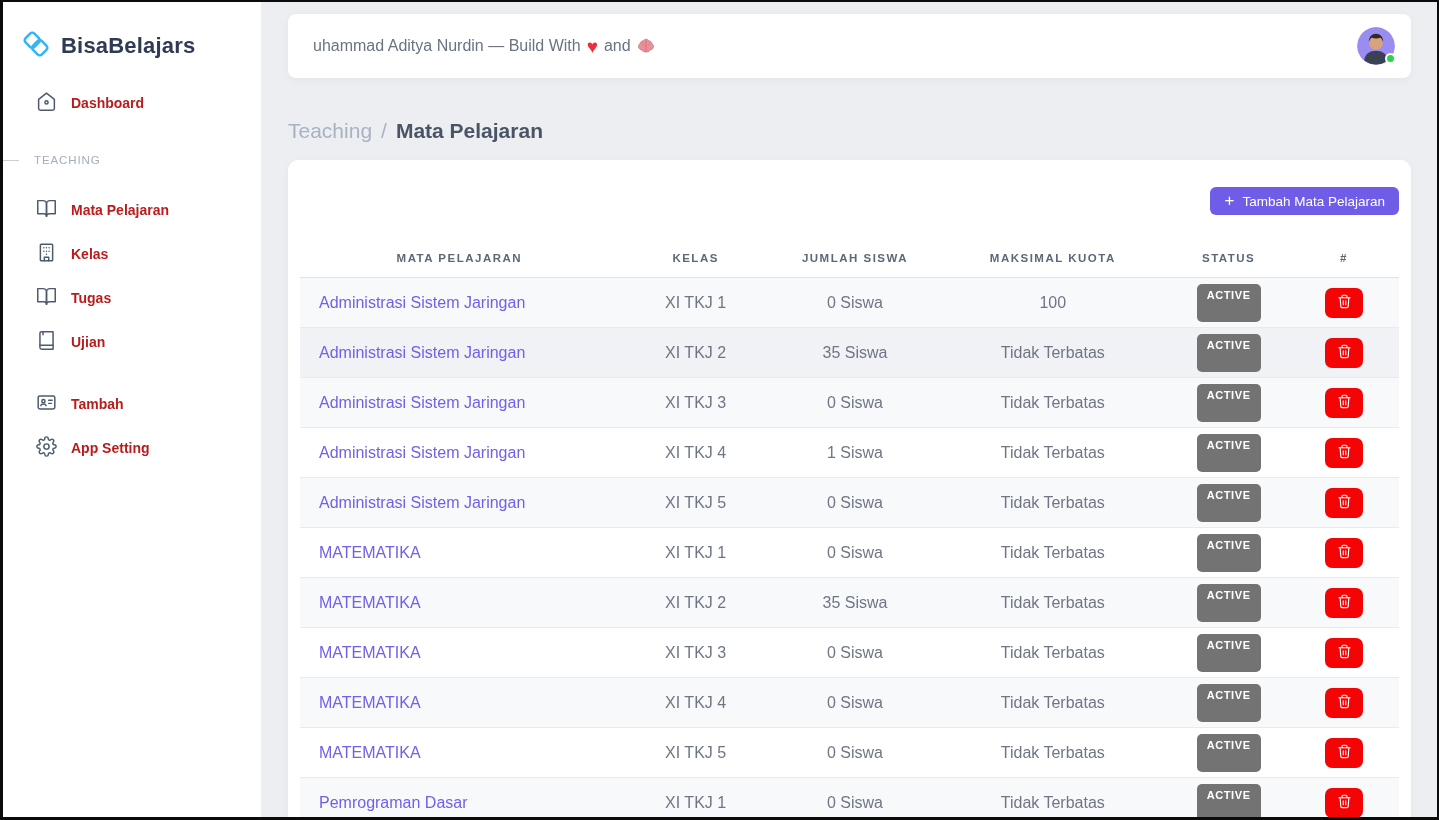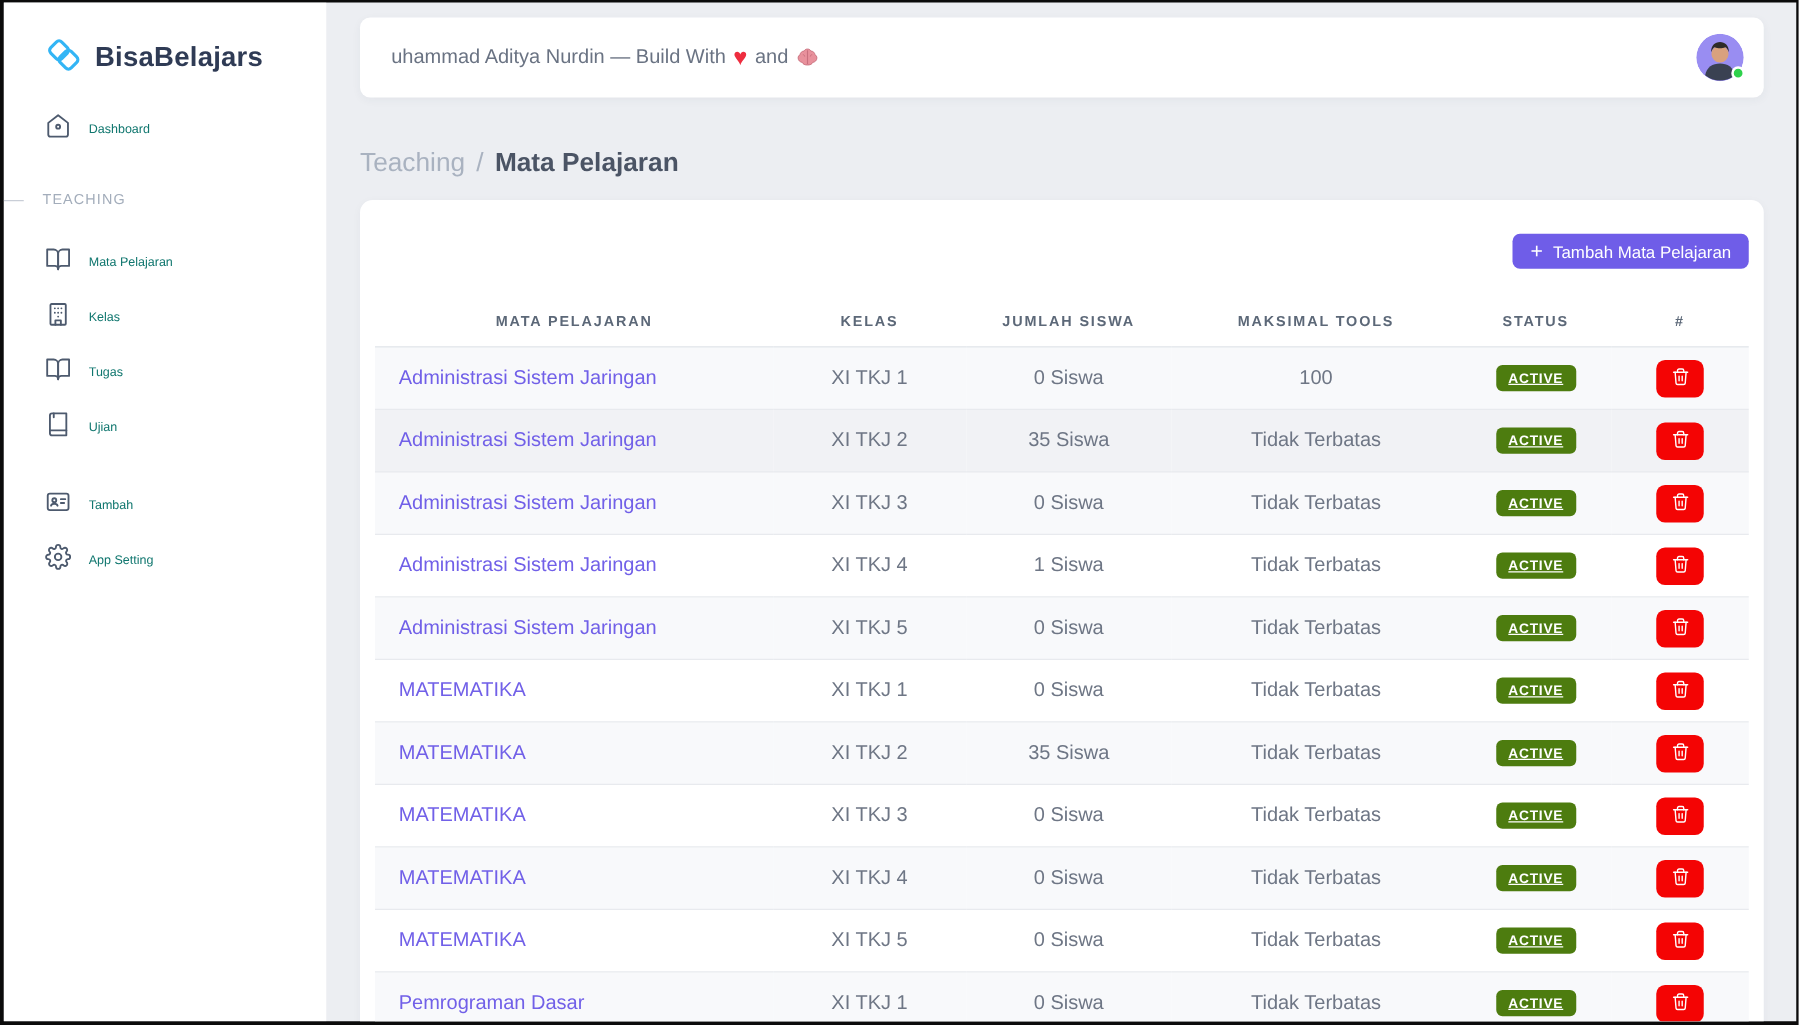--- a/index.html
+++ b/index.html
@@ -2,27 +2,27 @@
 <html><head>
 <meta charset="utf-8">
 <style>
   * { margin:0; padding:0; box-sizing:border-box; }
   html,body { width:1439px; height:820px; overflow:hidden; }
   body { font-family:"Liberation Sans","DejaVu Sans",sans-serif; background:#eceef2; }
   .screen { width:1439px; height:820px; border:2px solid #0b0b0b; border-left-width:3px; border-bottom-width:3px; display:flex; background:#eceef2; overflow:hidden; }
 
   
   .sidebar { width:258px; min-width:258px; background:#ffffff; padding-top:27px; position:relative; }
-  .logo-row { display:flex; align-items:center; gap:10px; padding-left:33px; height:34px; }
+  .logo-row { display:flex; align-items:center; gap:10px; padding-left:18px; height:34px; }
   .logo-row svg { width:30px; height:30px; }
   .logo-text { font-size:22px; font-weight:700; color:#2f3b55; letter-spacing:.2px; }
   .side-item { display:flex; align-items:center; gap:14px; height:44px; padding-left:33px; color:#4d5a6e; cursor:pointer; }
   .side-item.first { margin-top:18px; }
   .side-item svg { width:21px; height:21px; stroke:#4d5a6e; fill:none; stroke-width:1.7; stroke-linecap:round; stroke-linejoin:round; }
-  .side-label { font-size:10px; color:#0f766e; }
+  .side-label { font-size:14px; color:#b91c1c;font-weight:bold; }
   .side-section { margin-top:25px; height:20px; display:flex; align-items:center; padding-left:31px; position:relative; }
   .side-section .rule { position:absolute; left:0; top:50%; width:16px; height:1px; background:#c9ced7; }
   .side-section .sec-label { font-size:11.5px; letter-spacing:.9px; color:#a3adbb; font-weight:400; }
   .side-group { margin-top:18px; }
 
   
   .main { flex:1; padding:12px 26px 0 27px; overflow:hidden; }
   .topbar { height:64px; background:#fff; border-radius:8px; box-shadow:0 2px 8px rgba(40,50,70,.05); display:flex; align-items:center; padding:0 16px 0 25px; }
   .marquee { font-size:16px; color:#6a7383; display:flex; align-items:center; gap:6px; white-space:nowrap; }
   .heart { color:#ee2d3f; font-size:19px; line-height:1; }
@@ -43,21 +43,21 @@
   .plus-glyph { font-size:17px; font-weight:400; line-height:1; margin-top:-2px; }
 
   table { width:100%; border-collapse:collapse; table-layout:fixed; margin-top:23px; }
   thead th { font-size:11.5px; font-weight:700; letter-spacing:1.5px; color:#5c6878; text-align:center; padding:14px 8px 13px; border-bottom:1px solid #dfe3e9; }
   thead th.c-subject { text-align:center; }
   tbody td { height:50px; text-align:center; font-size:16px; color:#6e7685; border-bottom:1px solid #e8eaee; padding:0 8px; }
   tbody td.c-subject { text-align:left; padding-left:19px; }
   tbody tr:nth-child(odd) { background:#f8f9fb; }
   tbody tr:nth-child(2) { background:#f1f2f5; } 
   .subject-link { color:#7160e8; text-decoration:none; cursor:pointer;margin-top:28px; }
-  .badge { display:inline-block; background:#4d7c0f; color:#fff; font-size:11px; font-weight:700; letter-spacing:.6px; padding:5px 10px 4px; border-radius:5px;text-decoration:underline; }
+  .badge { display:inline-block; background:#737373; color:#fff; font-size:11px; font-weight:700; letter-spacing:.6px; padding:5px 10px 21px; border-radius:5px; }
   .del-btn { width:38px; height:30px; background:#f40404; border:none; border-radius:7px; cursor:pointer; display:inline-flex; align-items:center; justify-content:center; }
   .del-btn svg { width:15px; height:15px; stroke:#fff; fill:none; stroke-width:1.8; stroke-linecap:round; stroke-linejoin:round; }
 </style>
 </head>
 <body>
 
 <div class="screen">
 
   <aside class="sidebar">
     <div class="logo-row">
@@ -199,21 +199,21 @@
             <col style="width:15%">
           <col style="width:21%">
             <col style="width:11%">
             <col style="width:10%">
         </colgroup>
         <thead>
           <tr>
             <th class="c-subject">MATA PELAJARAN</th>
             <th>KELAS</th>
             <th>JUMLAH SISWA</th>
-            <th>MAKSIMAL TOOLS</th>
+            <th>MAKSIMAL KUOTA</th>
             <th>STATUS</th>
             <th>#</th>
           </tr>
         </thead>
         <tbody>
             <tr>
               <td class="c-subject"><a class="subject-link">Administrasi Sistem Jaringan</a></td>
               <td>XI TKJ 1</td>
               <td>0 Siswa</td>
               <td>100</td>

